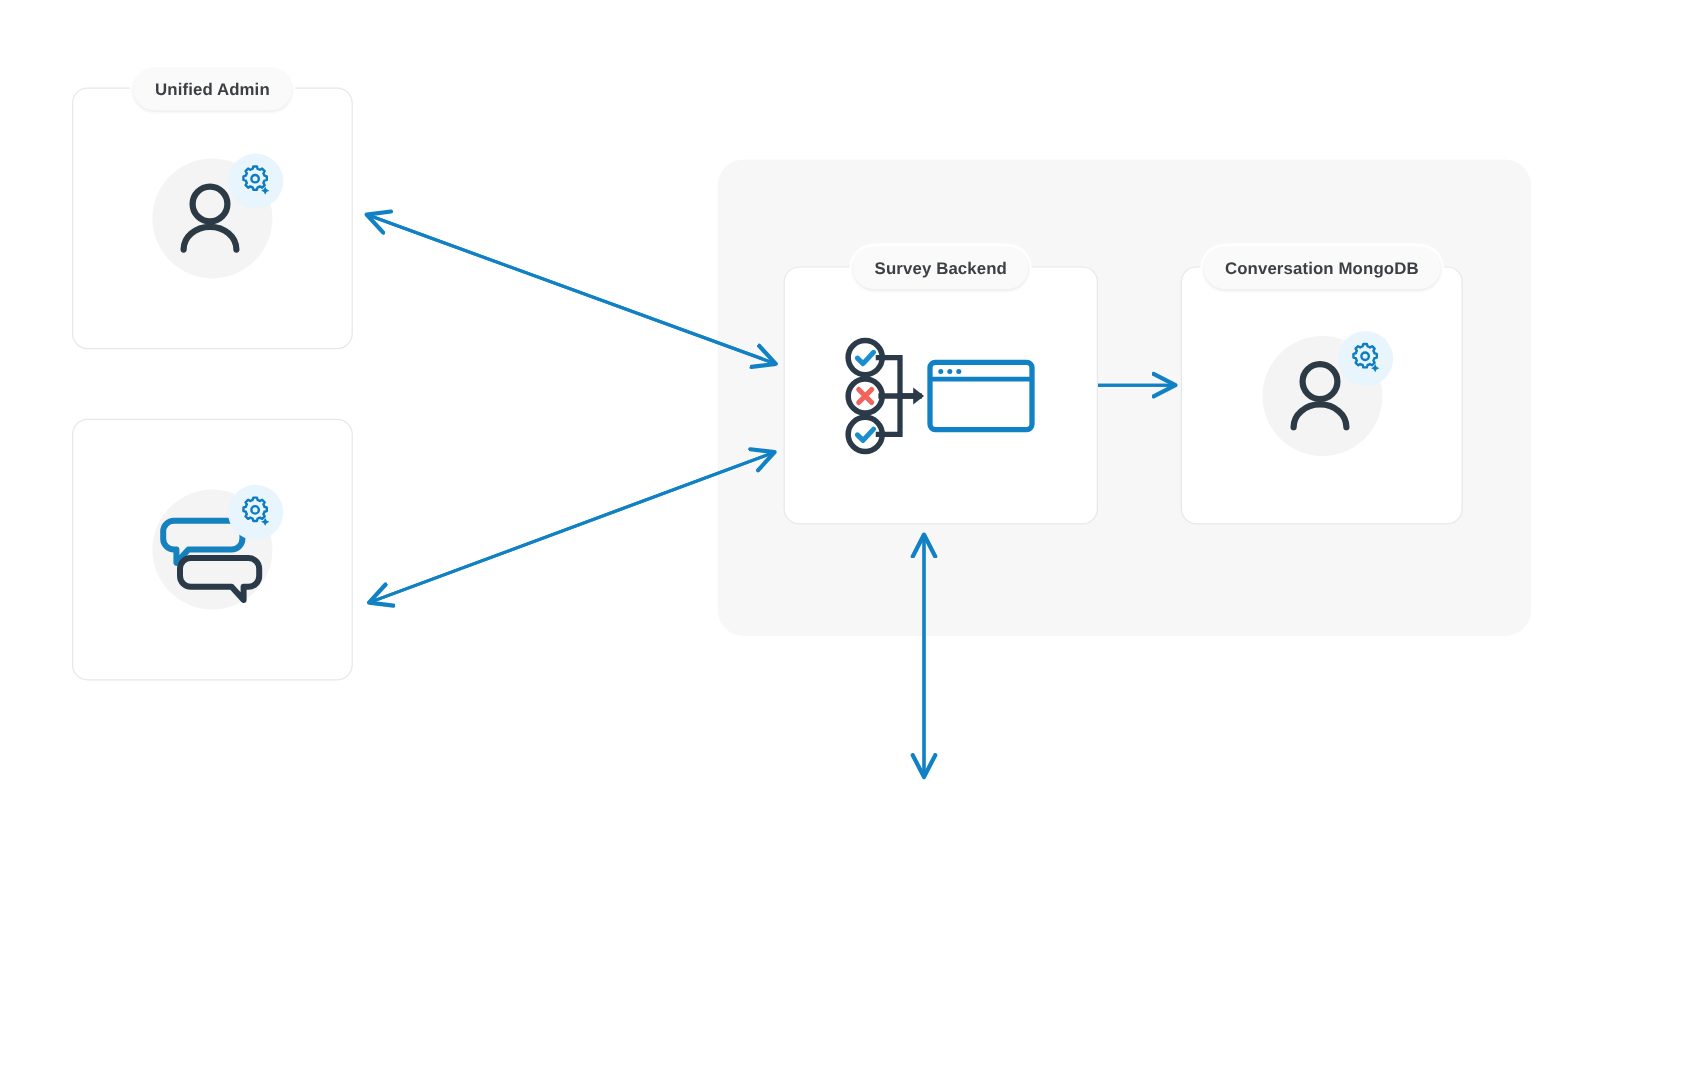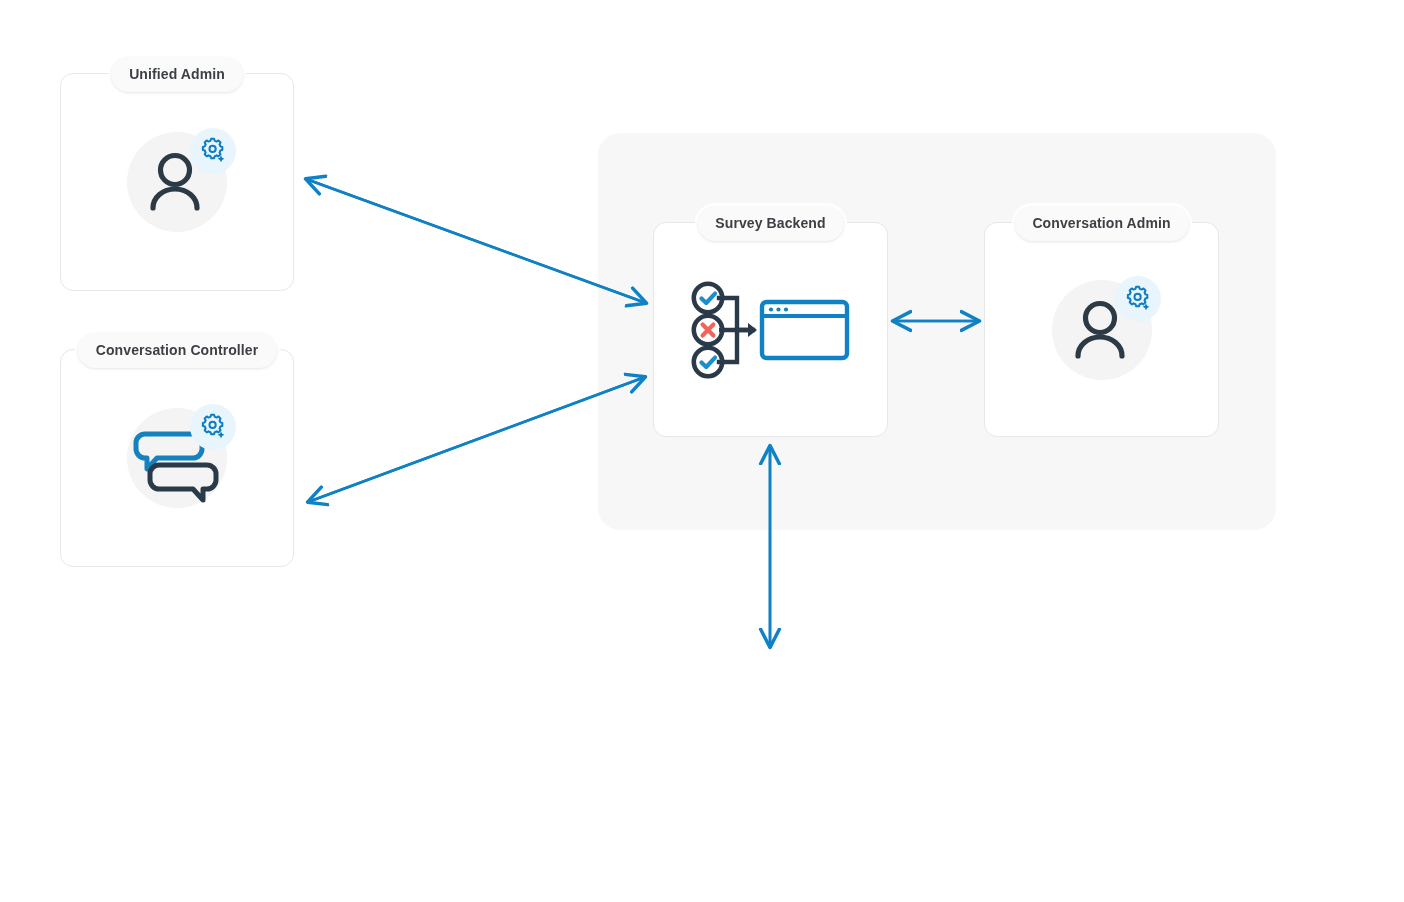--- a/index.html
+++ b/index.html
@@ -166,21 +166,20 @@
                      l-1.05,-1.8 l2.1,-2.1 l1.8,1.05 a7.0,7.0 0 0 1 2.0,-0.83 z" fill="none" stroke="#0d7cc0" stroke-width="2.0" stroke-linejoin="round"></path>
             <circle cx="14.6" cy="12.9" r="3.1" fill="none" stroke="#0d7cc0" stroke-width="2.0"></circle>
             <path d="M23.0,19.4 l1.15,2.25 l2.25,1.15 l-2.25,1.15 l-1.15,2.25 l-1.15,-2.25 l-2.25,-1.15 l2.25,-1.15 z" fill="#0d7cc0"></path>
           </svg>
         </div>
       </div>
     </div>
   </div>
 
   <div class="node" id="node-conversation-controller" style="left: 60px; top: 349px; width: 234px; height: 218px;">
-    <div class="node-label">Conversation Controller</div>
     <div class="node-body">
       <div class="avatar-wrap">
         <div class="avatar-circle"></div>
         <svg class="avatar-glyph" viewBox="0 0 100 100">
           <path d="M18,26 h48 a9,9 0 0 1 9,9 v6 a9,9 0 0 1 -9,9 h-36 l-10,11 v-11 h-2
                    a9,9 0 0 1 -9,-9 v-6 a9,9 0 0 1 9,-9 z" fill="none" stroke="#1681bf" stroke-width="5.0" stroke-linejoin="round" stroke-linecap="round"></path>
           <path d="M32,57 h48 a9,9 0 0 1 9,9 v6 a9,9 0 0 1 -9,9 h-4 v11 l-10,-11 h-34
                    a9,9 0 0 1 -9,-9 v-6 a9,9 0 0 1 9,-9 z" fill="none" stroke="#2b3a48" stroke-width="5.0" stroke-linejoin="round" stroke-linecap="round"></path>
         </svg>
         <div class="badge">
@@ -192,21 +191,21 @@
                      a7.0,7.0 0 0 1 -0.83,-2.0 l-2.0,-0.55 v-3.0 l2.0,-0.55 a7.0,7.0 0 0 1 0.83,-2.0
                      l-1.05,-1.8 l2.1,-2.1 l1.8,1.05 a7.0,7.0 0 0 1 2.0,-0.83 z" fill="none" stroke="#0d7cc0" stroke-width="2.0" stroke-linejoin="round"></path>
             <circle cx="14.6" cy="12.9" r="3.1" fill="none" stroke="#0d7cc0" stroke-width="2.0"></circle>
             <path d="M23.0,19.4 l1.15,2.25 l2.25,1.15 l-2.25,1.15 l-1.15,2.25 l-1.15,-2.25 l-2.25,-1.15 l2.25,-1.15 z" fill="#0d7cc0"></path>
           </svg>
         </div>
       </div>
     </div>
   </div>
 
-  <div class="node" id="node-survey-backend" style="left: 653px; top: 222px; width: 235px; height: 215px;">
+  <div class="node" id="node-survey-backend" style="left: 653px; top: 222px; width: 262px; height: 215px;">
     <div class="node-label">Survey Backend</div>
     <div class="node-body">
       <svg width="160" height="100" viewBox="0 0 160 100">
 
         <path d="M28,18 H46 V50 H62" fill="none" stroke="#2b3a48" stroke-width="4.4" stroke-linecap="square"></path>
         <path d="M28,82 H46 V50" fill="none" stroke="#2b3a48" stroke-width="4.4" stroke-linecap="square"></path>
         <path d="M28,50 H62" fill="none" stroke="#2b3a48" stroke-width="4.4"></path>
         <path d="M57,43 L66,50 L57,57 Z" fill="#2b3a48"></path>
 
         <circle cx="17" cy="18" r="14.2" fill="none" stroke="#2b3a48" stroke-width="4.6"></circle>
@@ -221,21 +220,21 @@
         <rect x="71" y="22" width="85" height="56" rx="4.5" ry="4.5" fill="none" stroke="#1081c4" stroke-width="4.4"></rect>
         <path d="M71,36 H156" fill="none" stroke="#1081c4" stroke-width="4.0"></path>
         <circle cx="80" cy="29.5" r="2.1" fill="#1081c4"></circle>
         <circle cx="87.5" cy="29.5" r="2.1" fill="#1081c4"></circle>
         <circle cx="95" cy="29.5" r="2.1" fill="#1081c4"></circle>
       </svg>
     </div>
   </div>
 
   <div class="node" id="node-conversation-studio" style="left: 984px; top: 222px; width: 235px; height: 215px;">
-    <div class="node-label">Conversation Admin</div>
+    <div class="node-label">Conversation MongoDB</div>
     <div class="node-body">
       <div class="avatar-wrap">
         <div class="avatar-circle"></div>
         <svg class="avatar-glyph" viewBox="0 0 100 100">
           <circle cx="48" cy="38" r="14.5" fill="none" stroke="#2b3a44" stroke-width="5.2"></circle>
           <path d="M26,76 a22,19 0 0 1 44,0" fill="none" stroke="#2b3a44" stroke-width="5.2" stroke-linecap="round"></path>
         </svg>
         <div class="badge">
           <svg width="30" height="30" viewBox="0 0 30 30">
             <path d="M13.1,2.7 h3.0 l0.55,2.0 a7.0,7.0 0 0 1 2.0,0.83 l1.8,-1.05 l2.1,2.1 l-1.05,1.8

